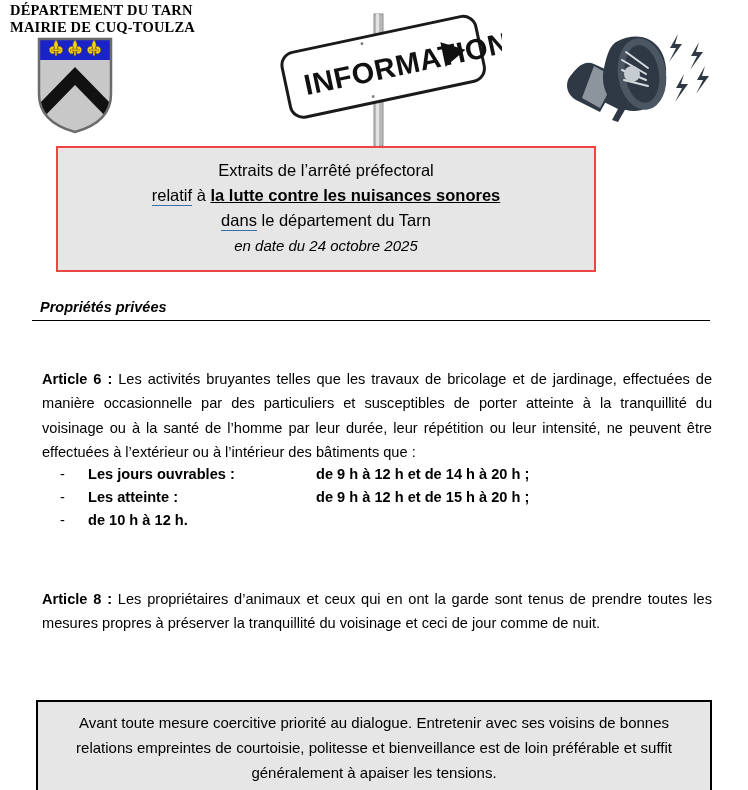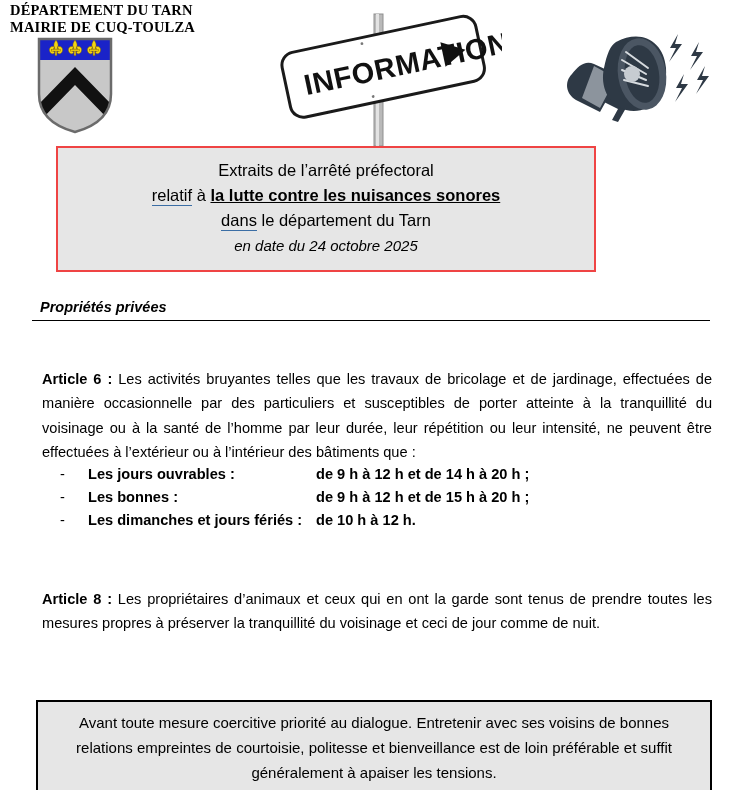--- a/index.html
+++ b/index.html
@@ -282,26 +282,25 @@
 <p id="article-6-paragraph"><span class="article-label">Article 6 :</span><span> Les activités bruyantes telles que les travaux de bricolage et de jardinage, effectuées de manière occasionnelle par des particuliers et susceptibles de porter atteinte à la tranquillité du voisinage ou à la santé de l’homme par leur durée, leur répétition ou leur intensité, ne peuvent être effectuées à l’extérieur ou à l’intérieur des bâtiments que :</span></p>
 
 <div id="hours-list">
   <div class="hours-row">
     <span class="hours-dash">-</span>
     <span class="hours-label">Les jours ouvrables :</span>
     <span class="hours-value">de 9 h à 12 h et de 14 h à 20 h ;</span>
   </div>
   <div class="hours-row">
     <span class="hours-dash">-</span>
-    <span class="hours-label">Les bonnes :</span>
+    <span class="hours-label">Les atteinte :</span>
     <span class="hours-value">de 9 h à 12 h et de 15 h à 20 h ;</span>
   </div>
   <div class="hours-row">
     <span class="hours-dash">-</span>
-    <span class="hours-label">Les dimanches et jours fériés :</span>
     <span class="hours-value">de 10 h à 12 h.</span>
   </div>
 </div>
 
 <p id="article-8-paragraph"><span class="article-label">Article 8 :</span><span> Les propriétaires d’animaux et ceux qui en ont la garde sont tenus de prendre toutes les mesures propres à préserver la tranquillité du voisinage et ceci de jour comme de nuit.</span></p>
 
 <div id="footer-box">
   <span>Avant toute mesure coercitive priorité au dialogue. Entretenir avec ses voisins de bonnes relations empreintes de courtoisie, politesse et bienveillance est de loin préférable et suffit généralement à apaiser les tensions.</span>
 </div>
 

